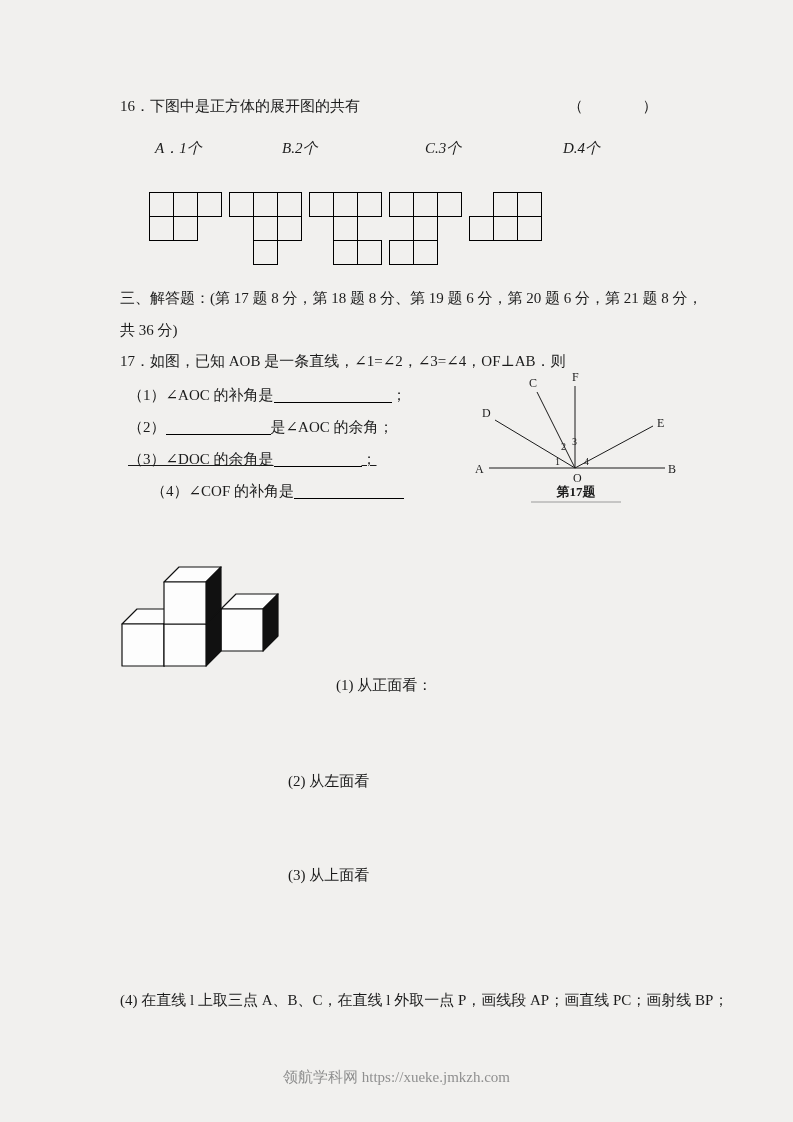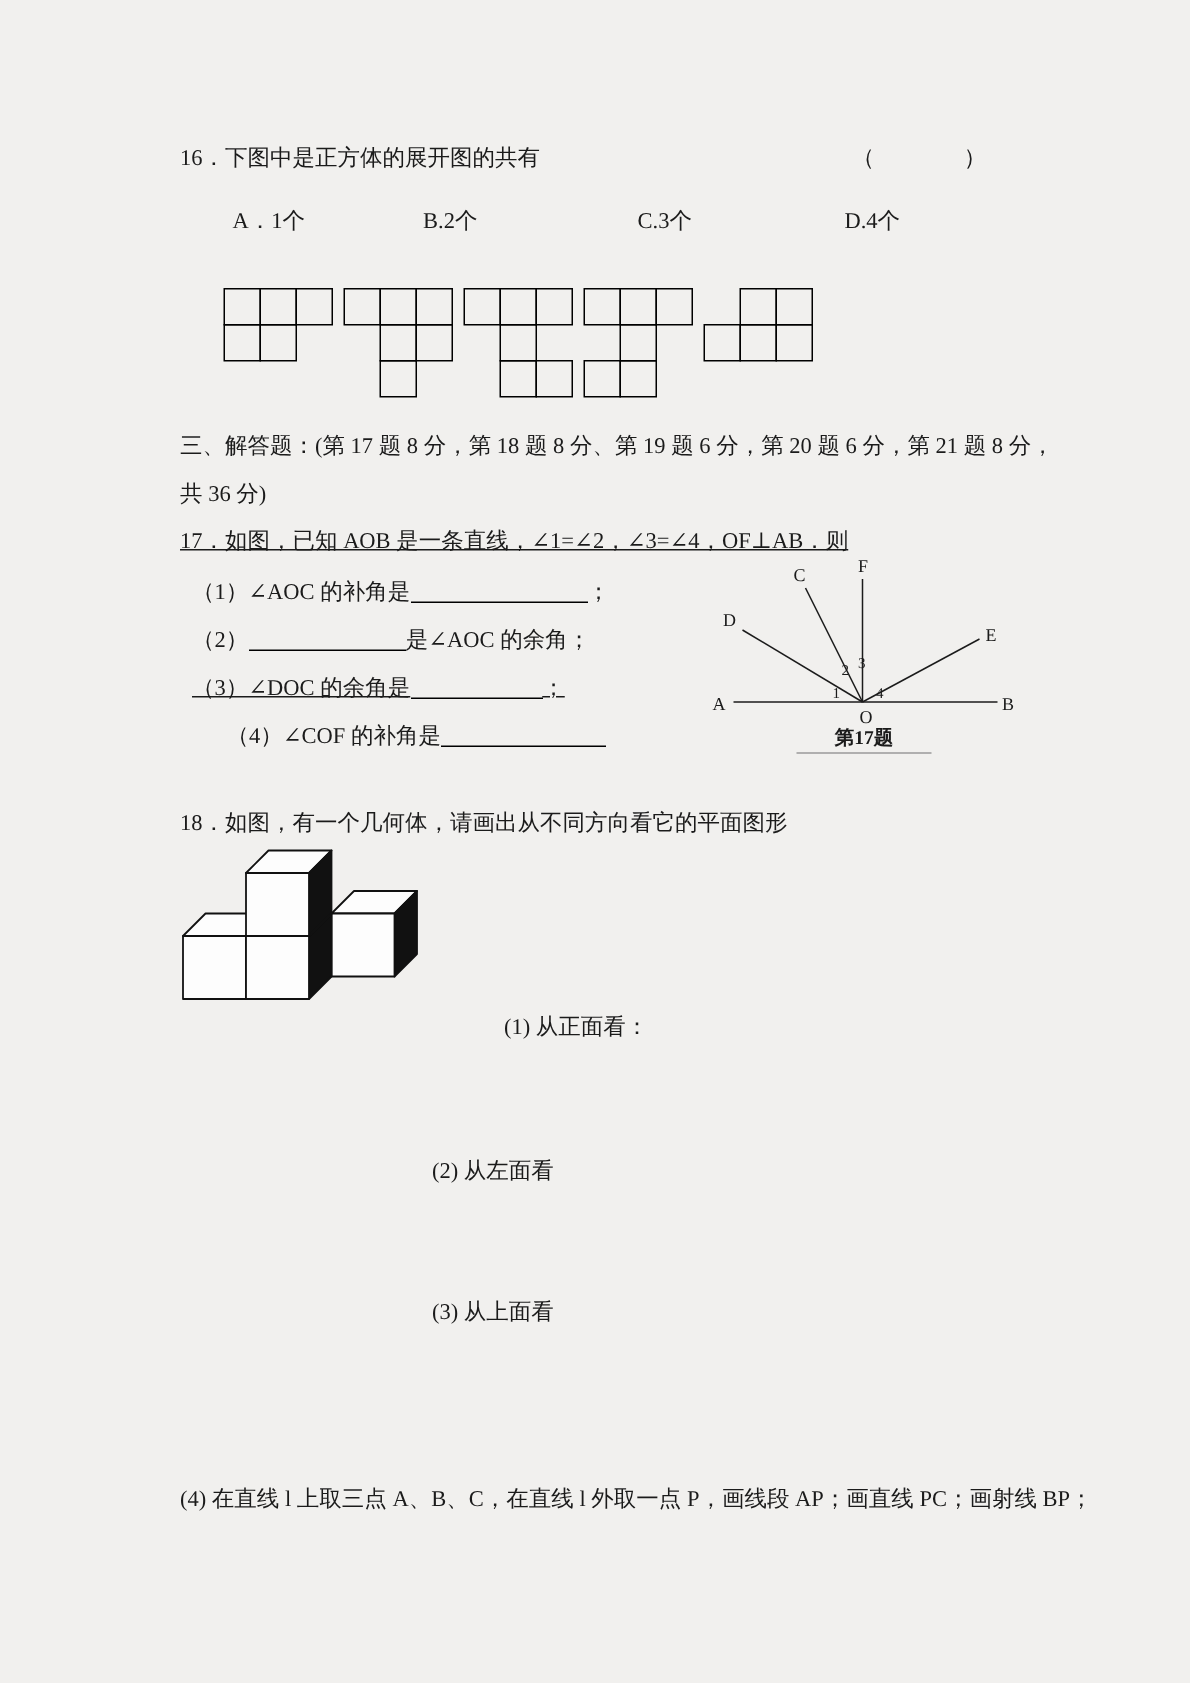--- a/index.html
+++ b/index.html
@@ -26,21 +26,21 @@
 </head>
 <body>
 
 <div class="page">
 
   <div class="abs" style="left:120px; top:97px;">
     <span>16．下图中是正方体的展开图的共有</span>
   </div>
   <div class="abs bracket" style="left:568px; top:97px;">（          ）</div>
 
-  <div class="abs" style="left:0; top:139px; width:793px; height:20px;">
+  <div class="abs" style="left:0; top:139px; width:793px; height:20px;font-style:italic;">
     <span class="opt" style="left:155px;">A．1个</span>
     <span class="opt" style="left:282px;text-align:right;">B.2个</span>
     <span class="opt" style="left:425px;">C.3个</span>
     <span class="opt" style="left:563px;">D.4个</span>
   </div>
 
   <div class="nets">
       <div class="net" style="left: 0px;">
         <div class="cell" style="left: 0px; top: 0px;"></div>
         <div class="cell" style="left: 24px; top: 0px;"></div>
@@ -77,21 +77,21 @@
         <div class="cell" style="left: 48px; top: 0px;"></div>
         <div class="cell" style="left: 0px; top: 24px;"></div>
         <div class="cell" style="left: 24px; top: 24px;"></div>
         <div class="cell" style="left: 48px; top: 24px;"></div>
       </div>
     </div>
 
   <div class="abs" style="left:120px; top:289px;">三、解答题：(第 17 题 8 分，第 18 题 8 分、第 19 题 6 分，第 20 题 6 分，第 21 题 8 分，</div>
   <div class="abs" style="left:120px; top:321px;">共 36 分)</div>
 
-  <div class="abs" style="left:120px; top:352px;text-decoration:underline;">17．如图，已知 AOB 是一条直线，∠1=∠2，∠3=∠4，OF⊥AB．则</div>
+  <div class="abs" style="left:120px; top:352px;">17．如图，已知 AOB 是一条直线，∠1=∠2，∠3=∠4，OF⊥AB．则</div>
 
   <div class="abs" style="left:128px; top:386px;">
     <span>（1）∠AOC 的补角是</span><span class="blank w118"></span><span>；</span>
   </div>
   <div class="abs" style="left:128px; top:418px;">
     <span>（2）</span><span class="blank w105"></span><span>是∠AOC 的余角；</span>
   </div>
   <div class="abs" style="left:128px; top:450px;text-decoration:underline;">
     <span>（3）∠DOC 的余角是</span><span class="blank w88"></span><span>；</span>
   </div>
@@ -119,21 +119,20 @@
     <g font-size="10" fill="#1b1b1b">
       <text x="82" y="97">1</text>
       <text x="88" y="82">2</text>
       <text x="99" y="77">3</text>
       <text x="111" y="97">4</text>
     </g>
     <text x="103" y="128" text-anchor="middle" font-size="13" font-weight="bold" fill="#1b1b1b">第17题</text>
     <line x1="58" y1="134" x2="148" y2="134" stroke="#9a9a9a" stroke-width="1"></line>
   </svg>
 
-  <div class="abs" style="left:120px; top:540px;">18．如图，有一个几何体，请画出从不同方向看它的平面图形</div>
 
   <svg width="175" height="115" viewBox="0 0 175 115" style="left:112px; top:556px;">
     <g stroke="#111" stroke-width="1.2" stroke-linejoin="round">
 
       <g>
         <polygon points="109,53 151,53 166,38 124,38" fill="#fdfdfd"></polygon>
         <polygon points="151,53 166,38 166,80 151,95" fill="#111"></polygon>
         <rect x="109" y="53" width="42" height="42" fill="#fdfdfd"></rect>
       </g>
 
@@ -156,14 +155,15 @@
       </g>
     </g>
   </svg>
 
   <div class="abs" style="left:288px; top:676px;margin-left:48px;">(1) 从正面看：</div>
   <div class="abs" style="left:288px; top:772px;">(2) 从左面看</div>
   <div class="abs" style="left:288px; top:866px;">(3) 从上面看</div>
 
   <div class="abs" style="left:120px; top:991px;">(4) 在直线 l 上取三点 A、B、C，在直线 l 外取一点 P，画线段 AP；画直线 PC；画射线 BP；</div>
 
+  <div class="footer">领航学科网 https://xueke.jmkzh.com</div>
 
 </div>
 
 </body></html>

